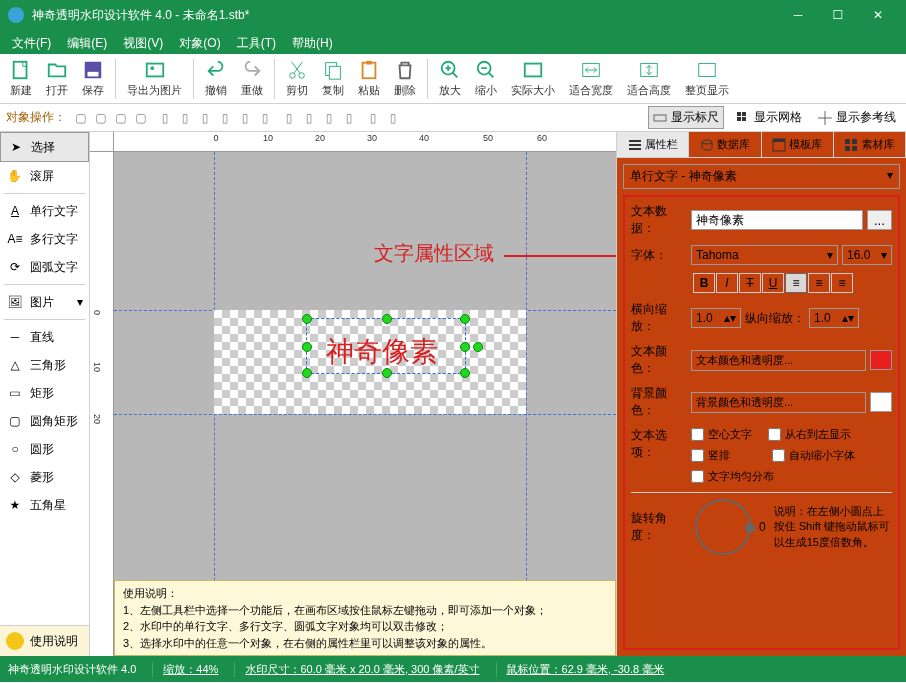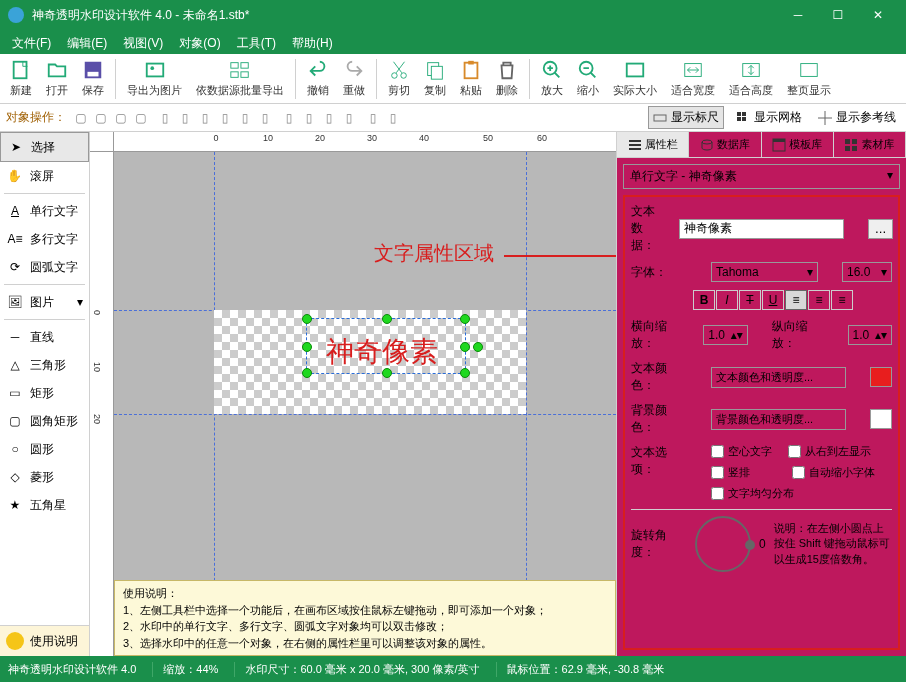--- a/index.html
+++ b/index.html
@@ -43,47 +43,47 @@
   linear-gradient(45deg,transparent 75%,#ccc 75%),linear-gradient(-45deg,transparent 75%,#ccc 75%);
   background-size: 16px 16px; background-position: 0 0,0 8px,8px -8px,-8px 0; background-color: #fff; }
 .guide-h { position: absolute; left: 0; right: 0; border-top: 1px dashed #4a6fd8; }
 .guide-v { position: absolute; top: 0; bottom: 0; border-left: 1px dashed #4a6fd8; }
 .sel-text { position: absolute; left: 212px; top: 181px; font-size: 28px; color: #d81e1e; }
 .sel-box { position: absolute; left: 192px; top: 166px; width: 160px; height: 56px; border: 1px dashed #2a6dd8; }
 .handle { position: absolute; width: 10px; height: 10px; background: #1fd81f; border: 1px solid #0a8a0a; border-radius: 50%; }
 .annotate { position: absolute; left: 260px; top: 88px; color: #d81e1e; font-size: 20px; }
 .arrow { position: absolute; left: 390px; top: 98px; }
 .helpbox { position: absolute; left: 0; right: 0; bottom: 0; background: #fdf9d8; border: 1px solid #c7b867; padding: 4px 8px; font-size: 11px; line-height: 1.5; }
-.rightpanel { width: 290px; background: #be185d; border-left: 1px solid #d0d0d0; display: flex; flex-direction: column; justify-content: space-between; }
+.rightpanel { width: 290px; background: #c2410c; border-left: 1px solid #d0d0d0; display: flex; flex-direction: column; justify-content: space-between; }
 .rtabs { display: flex; height: 26px; border-bottom: 1px solid #d0d0d0; }
 .rtab { flex: 1; display: flex; align-items: center; justify-content: center; gap: 3px; font-size: 11px; border-right: 1px solid #d0d0d0; padding: 0 2px; }
 .rtab.active { background: #e8e8e8; }
 .rtab .ricon { width: 14px; height: 14px; }
 .objsel { margin: 6px; padding: 3px 6px; border: 1px solid #999; font-size: 12px; display: flex; justify-content: space-between; }
 .propbox { margin: 0 6px 6px 6px; border: 2px solid #d81e1e; flex: 1; padding: 6px; }
-.prow { display: flex; align-items: center; margin-bottom: 8px; gap: 24px; font-size: 12px; }
+.prow { display: flex; align-items: center; margin-bottom: 8px; gap: 4px; font-size: 12px; }
 .plabel { width: 56px; }
 .pinput { flex: 1; border: 1px solid #999; padding: 2px 4px; font-size: 12px; height: 20px; }
 .pbtn { border: 1px solid #999; padding: 1px 6px; height: 20px; }
 .fontbtns { display: flex; gap: 1px; margin-left: 62px; }
 .fbtn { width: 22px; height: 20px; border: 1px solid #ccc; display: flex; align-items: center; justify-content: center; font-size: 12px; }
 .fbtn.active { background: #d8d8d8; border-color: #666; }
 .spin { width: 50px; border: 1px solid #999; padding: 2px 4px; display: flex; justify-content: space-between; align-items: center; }
 .colorbtn { flex: 1; border: 1px solid #999; padding: 2px 4px; font-size: 11px; display: flex; justify-content: space-between; }
 .swatch { width: 22px; height: 20px; border: 1px solid #999; }
 .chkrow { margin-left: 62px; display: flex; flex-wrap: wrap; gap: 6px 16px; font-size: 11px; }
 .chk { display: flex; align-items: center; gap: 4px; }
 .chk input { width: 13px; height: 13px; }
 .hr { height: 1px; background: #d0d0d0; margin: 6px 0; }
 .rotrow { display: flex; align-items: center; gap: 8px; }
 .rotwheel { width: 56px; height: 56px; border: 2px solid #666; border-radius: 50%; position: relative; }
 .rotwheel .dot { position: absolute; width: 10px; height: 10px; background: #666; border-radius: 50%; right: -6px; top: 22px; }
 .rotdesc { font-size: 11px; line-height: 1.4; flex: 1; }
 .statusbar { height: 26px; background: #1a8f4b; color: #fff; display: flex; align-items: center; padding: 0 8px; gap: 16px; font-size: 11px; }
-.statusbar .cell { border-left: 1px solid #3fa768; padding-left: 10px; }
+.statusbar .cell { border-left: 1px solid #3fa768; padding-left: 10px; text-decoration: underline; }
 </style>
 </head>
 <body>
 
 <div class="titlebar">
   <div class="icon"></div>
   <div class="title">神奇透明水印设计软件 4.0 - 未命名1.stb*</div>
   <div class="winbtns">
     <div class="winbtn">─</div>
     <div class="winbtn">☐</div>
@@ -121,29 +121,20 @@
       </svg>
       <span class="tlabel">保存</span>
     </div>
   <div class="tsep"></div>
   <div class="toolbtn">
       <svg class="ticon" viewBox="0 0 24 24">
         <rect x="3" y="5" width="18" height="14" fill="none" stroke="#2a7" stroke-width="2"></rect>
         <circle cx="9" cy="10" r="2" fill="#2a7"></circle>
       </svg>
       <span class="tlabel">导出为图片</span>
-    </div>
-  <div class="toolbtn">
-      <svg class="ticon" viewBox="0 0 24 24">
-        <rect x="2" y="4" width="8" height="6" fill="none" stroke="#2a7"></rect>
-        <rect x="13" y="4" width="8" height="6" fill="none" stroke="#2a7"></rect>
-        <rect x="2" y="14" width="8" height="6" fill="none" stroke="#2a7"></rect>
-        <rect x="13" y="14" width="8" height="6" fill="none" stroke="#2a7"></rect>
-      </svg>
-      <span class="tlabel">依数据源批量导出</span>
     </div>
   <div class="tsep"></div>
   <div class="toolbtn">
       <svg class="ticon" viewBox="0 0 24 24">
         <path d="M9 8l-5 5 5 5M4 13h10a5 5 0 0 0 0-10" fill="none" stroke="#2a7" stroke-width="2"></path>
       </svg>
       <span class="tlabel">撤销</span>
     </div>
   <div class="toolbtn">
       <svg class="ticon" viewBox="0 0 24 24">

